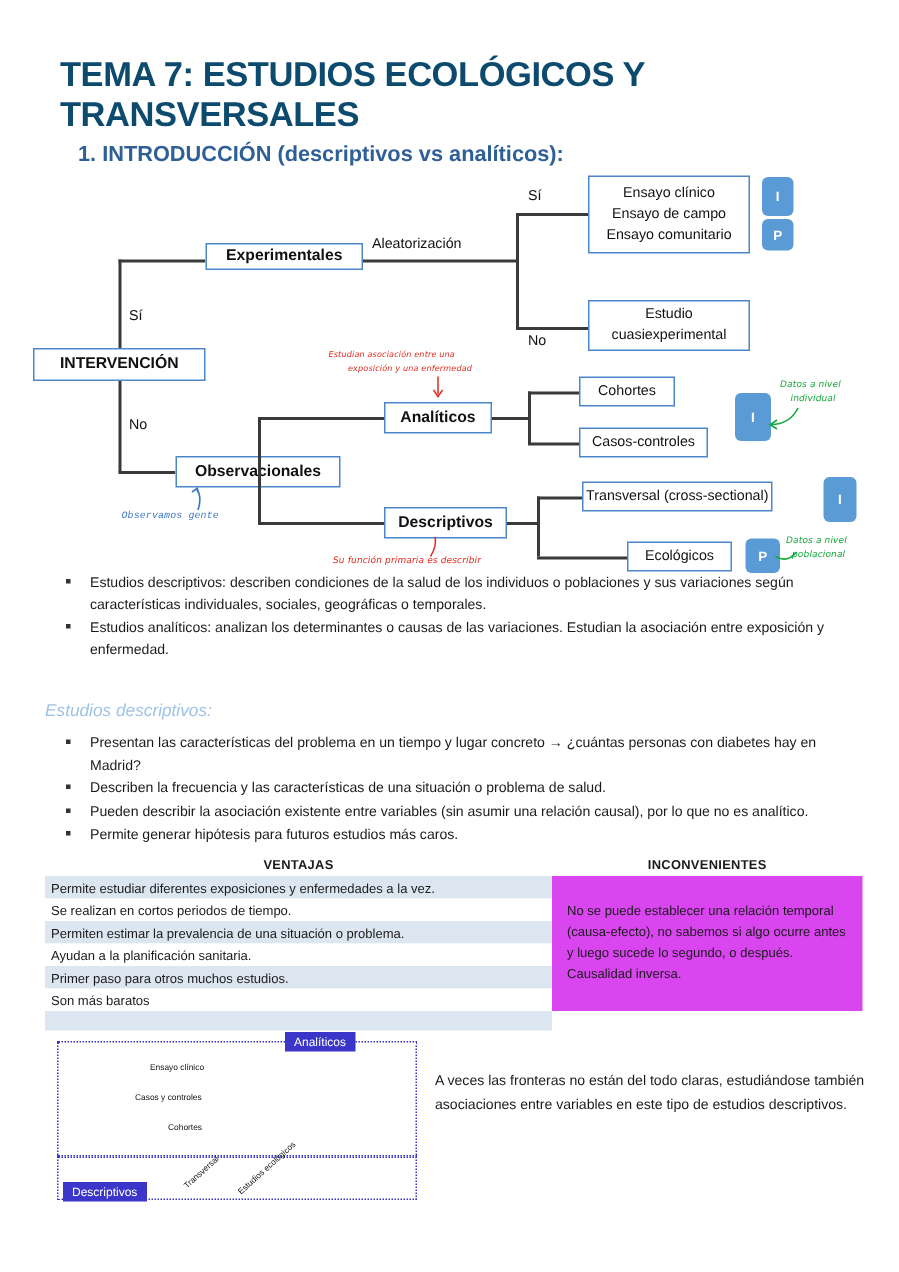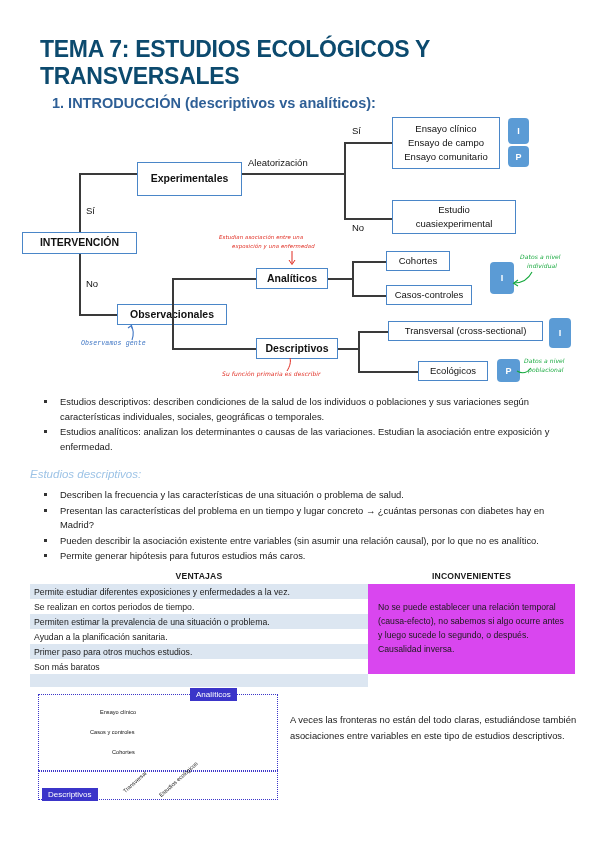--- a/index.html
+++ b/index.html
@@ -104,39 +104,39 @@
     <div class="ln v" style="left:79px;top:63px;height:142px;"></div>
     <div class="ln h" style="left:79px;top:63px;width:58px;"></div>
     <div class="ln h" style="left:79px;top:204px;width:38px;"></div>
     <div class="ln v" style="left:79px;top:130px;height:8px;"></div>
 
     <div class="lbl" style="left:86px;top:95px;">Sí</div>
     <div class="lbl" style="left:86px;top:168px;">No</div>
 
     <div class="node bold" style="left:22px;top:122px;width:115px;height:22px;">INTERVENCIÓN</div>
 
-    <div class="node bold" style="left:137px;top:52px;width:105px;height:34px;text-align:right;">Experimentales</div>
+    <div class="node bold" style="left:137px;top:52px;width:105px;height:18px;text-align:right;">Experimentales</div>
 
     <div class="node bold" style="left:117px;top:194px;width:110px;height:21px;">Observacionales</div>
 
     <div class="ln h" style="left:242px;top:63px;width:102px;"></div>
     <div class="lbl" style="left:248px;top:47px;">Aleatorización</div>
     <div class="ln v" style="left:344px;top:32px;height:77px;"></div>
     <div class="ln h" style="left:344px;top:32px;width:48px;"></div>
     <div class="ln h" style="left:344px;top:108px;width:48px;"></div>
     <div class="lbl" style="left:352px;top:15px;">Sí</div>
     <div class="lbl" style="left:352px;top:112px;">No</div>
 
     <div class="node multi" style="left:392px;top:7px;width:108px;height:52px;">
       <span>Ensayo clínico</span>
       <span>Ensayo de campo</span>
       <span>Ensayo comunitario</span>
     </div>
 
-    <div class="node multi" style="left:392px;top:90px;width:124px;height:34px;">
+    <div class="node multi" style="left:392px;top:90px;width:108px;height:34px;">
       <span>Estudio</span>
       <span>cuasiexperimental</span>
     </div>
 
     <div class="badge" style="left:508px;top:8px;width:21px;height:26px;">I</div>
     <div class="badge" style="left:508px;top:36px;width:21px;height:21px;">P</div>
 
     <div class="ln v" style="left:172px;top:168px;height:71px;"></div>
     <div class="ln h" style="left:172px;top:168px;width:84px;"></div>
     <div class="ln h" style="left:172px;top:238px;width:84px;"></div>
@@ -152,21 +152,21 @@
     <div class="node" style="left:386px;top:141px;width:64px;height:20px;">Cohortes</div>
     <div class="node" style="left:386px;top:175px;width:86px;height:20px;">Casos-controles</div>
 
     <div class="badge" style="left:490px;top:152px;width:24px;height:32px;">I</div>
 
     <div class="ln h" style="left:338px;top:238px;width:20px;"></div>
     <div class="ln v" style="left:358px;top:221px;height:40px;"></div>
     <div class="ln h" style="left:358px;top:221px;width:30px;"></div>
     <div class="ln h" style="left:358px;top:261px;width:60px;"></div>
 
-    <div class="node" style="left:388px;top:211px;width:155px;height:20px;">Transversal (cross-sectional)</div>
+    <div class="node" style="left:388px;top:211px;width:127px;height:20px;">Transversal (cross-sectional)</div>
     <div class="node" style="left:418px;top:251px;width:70px;height:20px;">Ecológicos</div>
 
     <div class="badge" style="left:549px;top:208px;width:22px;height:30px;">I</div>
     <div class="badge" style="left:497px;top:249px;width:23px;height:23px;">P</div>
 
     <div class="hand red" style="left:219px;top:124px;">Estudian asociación entre una</div>
     <div class="hand red" style="left:232px;top:133px;">exposición y una enfermedad</div>
     <svg class="arrowsvg" style="left:286px;top:140px;width:14px;height:18px;" viewBox="0 0 14 18">
       <path d="M6 1 L6 13" stroke="#E02B20" stroke-width="1" fill="none"></path>
       <path d="M3 10 L6 14.5 L9 10" stroke="#E02B20" stroke-width="1" fill="none"></path>
@@ -190,33 +190,33 @@
       <path d="M6 10 L1.5 13.2 L6 16" stroke="#15A83C" stroke-width="1.1" fill="none"></path>
     </svg>
 
     <div class="hand green" style="left:524px;top:247px;font-size:6px;">Datos a nivel</div>
     <div class="hand green" style="left:528px;top:256px;font-size:6px;">poblacional</div>
     <svg class="arrowsvg" style="left:516px;top:256px;width:16px;height:10px;" viewBox="0 0 16 10">
       <path d="M15 2 C11 7, 6 8, 1 5" stroke="#15A83C" stroke-width="1.1" fill="none"></path>
     </svg>
   </div>
 
-  <div class="bullets" style="top:395px;">
+  <div class="bullets" style="top:381px;">
     <ul>
       <li>Estudios descriptivos: describen condiciones de la salud de los individuos o poblaciones y sus variaciones según características individuales, sociales, geográficas o temporales.</li>
       <li>Estudios analíticos: analizan los determinantes o causas de las variaciones. Estudian la asociación entre exposición y enfermedad.</li>
     </ul>
   </div>
 
   <div class="subhead" style="top:468px;">Estudios descriptivos:</div>
 
   <div class="bullets" style="top:488px;">
     <ul>
+      <li>Presentan las características del problema en un tiempo y lugar concreto → ¿cuántas personas con diabetes hay en Madrid?</li>
       <li>Describen la frecuencia y las características de una situación o problema de salud.</li>
-      <li>Presentan las características del problema en un tiempo y lugar concreto → ¿cuántas personas con diabetes hay en Madrid?</li>
       <li>Pueden describir la asociación existente entre variables (sin asumir una relación causal), por lo que no es analítico.</li>
       <li>Permite generar hipótesis para futuros estudios más caros.</li>
     </ul>
   </div>
 
   <table class="tbl">
     <thead>
       <tr>
         <th>VENTAJAS</th>
         <th>INCONVENIENTES</th>

